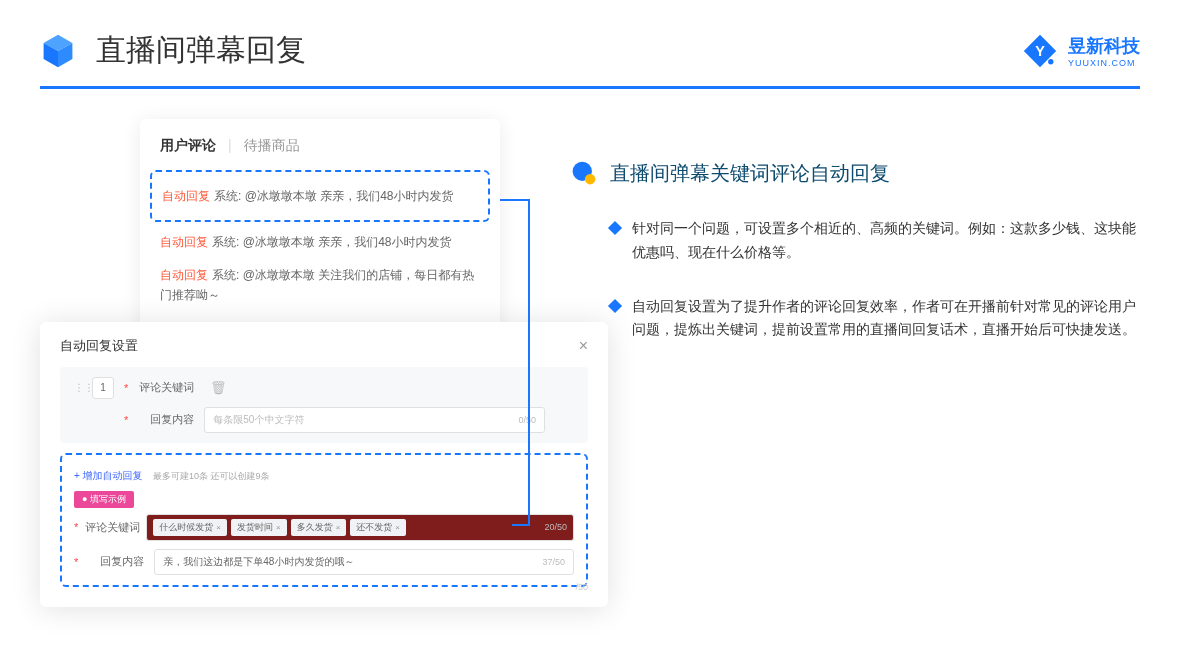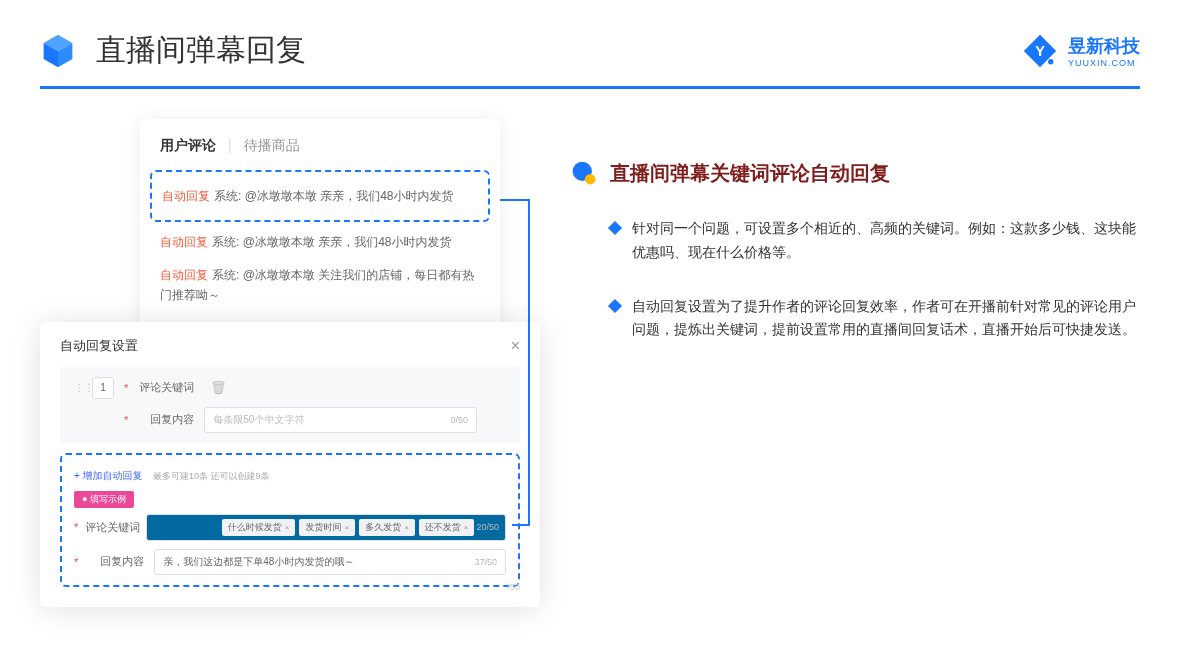--- a/index.html
+++ b/index.html
@@ -26,21 +26,21 @@
 .tabs { display: flex; gap: 12px; font-size: 14px; margin-bottom: 15px; }
 .tab-active { color: #333; font-weight: bold; }
 .tab-inactive { color: #999; }
 .tab-div { color: #ddd; }
 
 .comment { font-size: 12px; color: #666; line-height: 1.7; padding: 6px 0; }
 .comment .tag { color: #ff5a3c; margin-right: 4px; }
 .highlight-comment { border: 2px dashed #1976ff; border-radius: 6px; padding: 8px 10px; margin: 4px -10px; position: relative; }
 
 
-.settings-modal { background: #fff; border-radius: 6px; box-shadow: 0 2px 30px rgba(0,0,0,0.12); width: 500px; margin-top: -20px; padding: 15px 20px 20px 20px; position: relative; }
+.settings-modal { background: #fff; border-radius: 6px; box-shadow: 0 2px 30px rgba(0,0,0,0.12); width: 568px; margin-top: -20px; padding: 15px 20px 20px 20px; position: relative; }
 .modal-head { display: flex; justify-content: space-between; align-items: center; font-size: 13px; color: #333; padding-bottom: 12px; }
 .close-x { color: #999; font-size: 16px; }
 
 .form-group { background: #f7f8fa; border-radius: 4px; padding: 10px 14px; margin-bottom: 10px; }
 .form-row { display: flex; align-items: center; gap: 10px; font-size: 11px; margin-bottom: 8px; }
 .form-row:last-child { margin-bottom: 0; }
 .drag-handle { color: #bbb; font-size: 10px; width: 8px; }
 .order-box { width: 22px; height: 22px; background: #fff; border: 1px solid #e0e0e0; border-radius: 3px; display: flex; align-items: center; justify-content: center; font-size: 10px; color: #666; }
 .req-star { color: #ff4444; }
 .field-label { color: #666; width: 56px; text-align: right; }
@@ -49,32 +49,32 @@
 .counter { color: #bbb; font-size: 9px; }
 .trash-icon { color: #bbb; font-size: 13px; margin-left: 6px; }
 
 .example-wrap { border: 2px dashed #1976ff; border-radius: 6px; padding: 10px 12px; margin-top: 6px; position: relative; }
 .add-link { color: #3b66ff; font-size: 10px; }
 .link-hint { color: #aaa; font-size: 9px; margin-left: 6px; }
 .example-badge { display: inline-block; background: #ec4899; color: #fff; font-size: 9px; padding: 2px 8px; border-radius: 2px; margin: 8px 0 6px; }
 .tag-chip { display: inline-flex; align-items: center; background: #f0f2f5; color: #666; font-size: 9px; padding: 2px 6px; border-radius: 2px; margin-right: 2px; }
 .tag-chip .x { margin-left: 3px; color: #999; font-size: 8px; }
 .tag-row { display: flex; align-items: center; gap: 6px; flex-wrap: wrap; }
-.tag-container { flex: 1; background: #0369a1; border: 1px solid #e0e0e0; border-radius: 3px; padding: 4px 6px; display: flex; align-items: center; justify-content: flex-end; }
+.tag-container { flex: 1; background: #7f1d1d; border: 1px solid #e0e0e0; border-radius: 3px; padding: 4px 6px; display: flex; align-items: center; justify-content: space-between; }
 .tag-chips-wrap { display: flex; flex-wrap: wrap; gap: 2px; }
 .ghost-counter { position: absolute; right: 20px; bottom: 15px; color: #ccc; font-size: 9px; }
 
 
 .connector-v { position: absolute; width: 2px; background: #1976ff; }
 .connector-h { position: absolute; height: 2px; background: #1976ff; }
 
 
 .section-head { display: flex; align-items: center; gap: 12px; margin-bottom: 30px; }
 .bubble-icon { width: 28px; height: 28px; }
-.section-title { font-size: 20px; color: #7f1d1d; font-weight: 700; }
+.section-title { font-size: 20px; color: #0c4a6e; font-weight: 400; }
 .bullet-item { display: flex; align-items: flex-start; gap: 12px; margin-bottom: 30px; padding-left: 40px; }
 .diamond { width: 10px; height: 10px; background: #1976ff; transform: rotate(45deg); margin-top: 6px; flex-shrink: 0; }
 .bullet-text { font-size: 14px; color: #333; line-height: 1.7; }
 </style>
 </head>
 <body>
 
 <div class="header">
   <div class="cube-icon">
     <svg viewBox="0 0 40 40">

